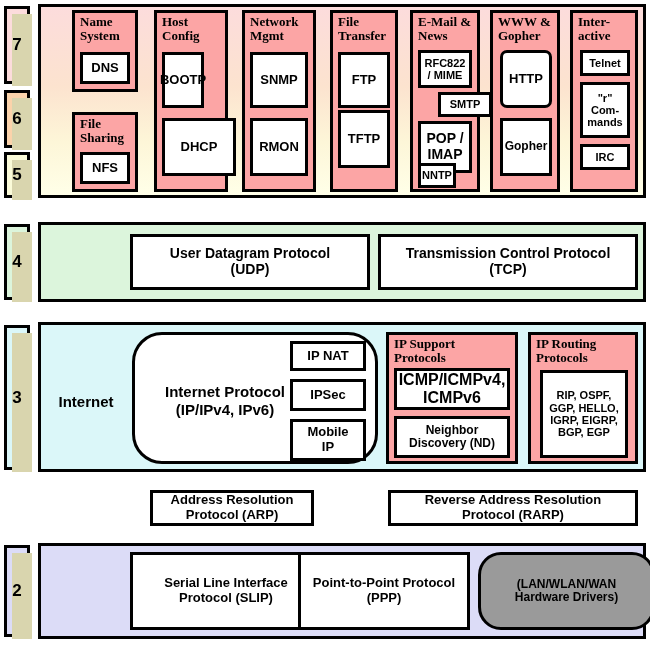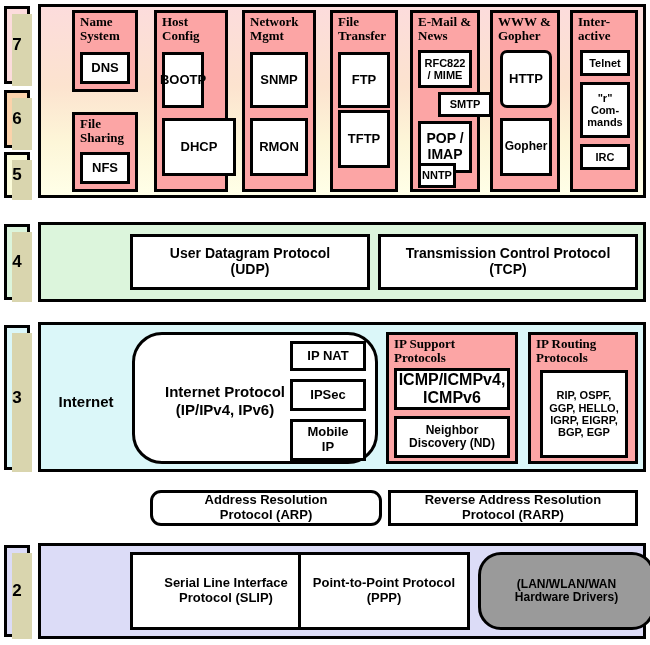--- a/index.html
+++ b/index.html
@@ -234,21 +234,21 @@
     <div class="group-title">IP Support<br>Protocols</div>
   </div>
   <div class="proto" style="left:394px; top:368px; width:116px; height:42px; font-size:16px; padding:0 3px;">ICMP/ICMPv4,<br>ICMPv6</div>
   <div class="proto" style="left:394px; top:416px; width:116px; height:42px; font-size:12px; padding:0 3px;">Neighbor<br>Discovery (ND)</div>
 
   <div class="group-box" style="left:528px; top:332px; width:110px; height:132px;">
     <div class="group-title">IP Routing<br>Protocols</div>
   </div>
   <div class="proto thin" style="left:540px; top:370px; width:88px; height:88px; font-size:11px; padding:0 4px; font-weight:bold;">RIP, OSPF,<br>GGP, HELLO,<br>IGRP, EIGRP,<br>BGP, EGP</div>
 
-  <div class="proto" style="left:150px; top:490px; width:232px; height:36px; font-size:13px; padding:0 6px;border-radius:11px;">Address Resolution<br>Protocol (ARP)</div>
+  <div class="proto" style="left:150px; top:490px; width:164px; height:36px; font-size:13px; padding:0 6px;">Address Resolution<br>Protocol (ARP)</div>
   <div class="proto" style="left:388px; top:490px; width:250px; height:36px; font-size:13px; padding:0 6px;">Reverse Address Resolution<br>Protocol (RARP)</div>
 
   <div class="band band-netif" style="left:38px; top:543px; width:608px; height:96px;"></div>
   <div class="band-label" style="left:42px; top:572px; width:88px; text-align:center;">Network<br>Interface</div>
   <div class="proto" style="left:130px; top:552px; width:192px; height:78px; font-size:13px; padding:0 5px;">Serial Line Interface<br>Protocol (SLIP)</div>
   <div class="proto" style="left:298px; top:552px; width:172px; height:78px; font-size:13px; padding:0 5px;">Point-to-Point Protocol<br>(PPP)</div>
   <div class="proto gray" style="left:478px; top:552px; width:177px; height:78px; font-size:12px; padding:0 5px;border-radius:23px;">(LAN/WLAN/WAN<br>Hardware Drivers)</div>
 
 </div>
 

